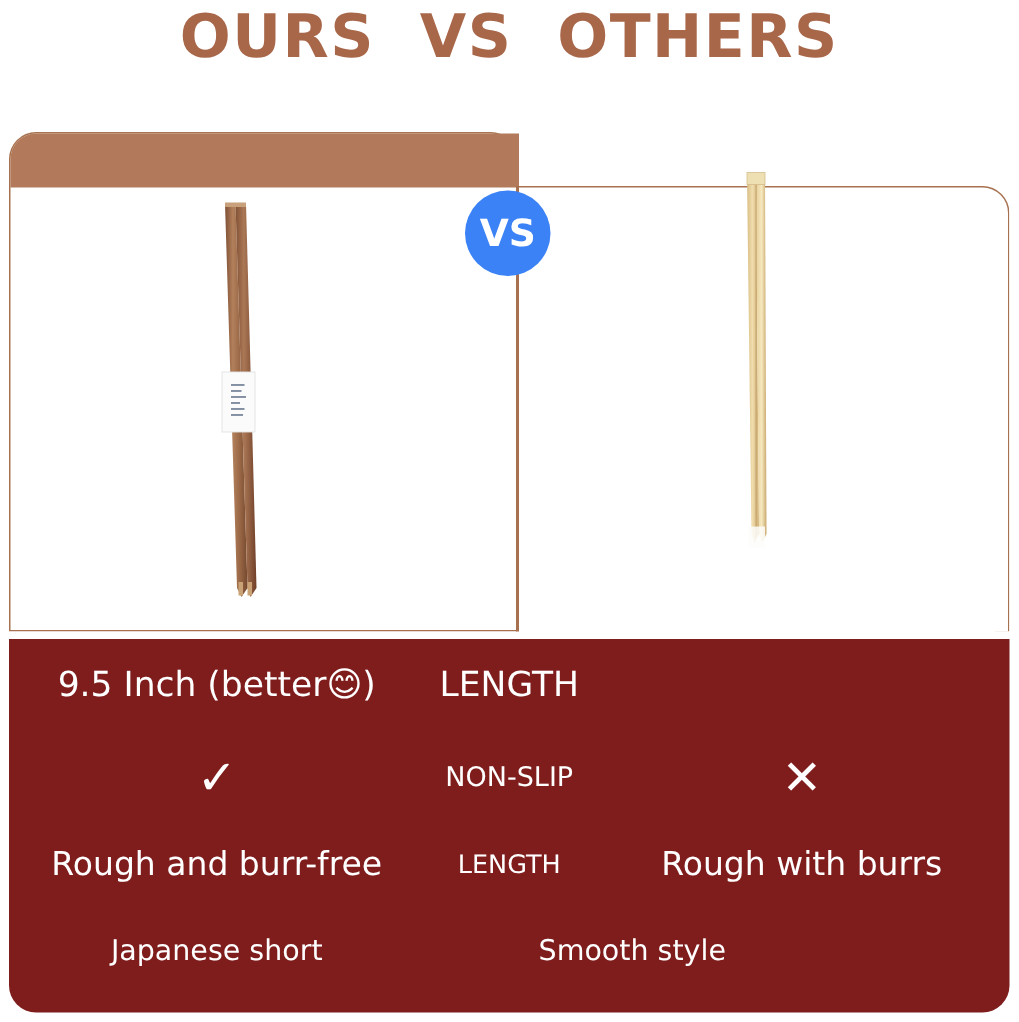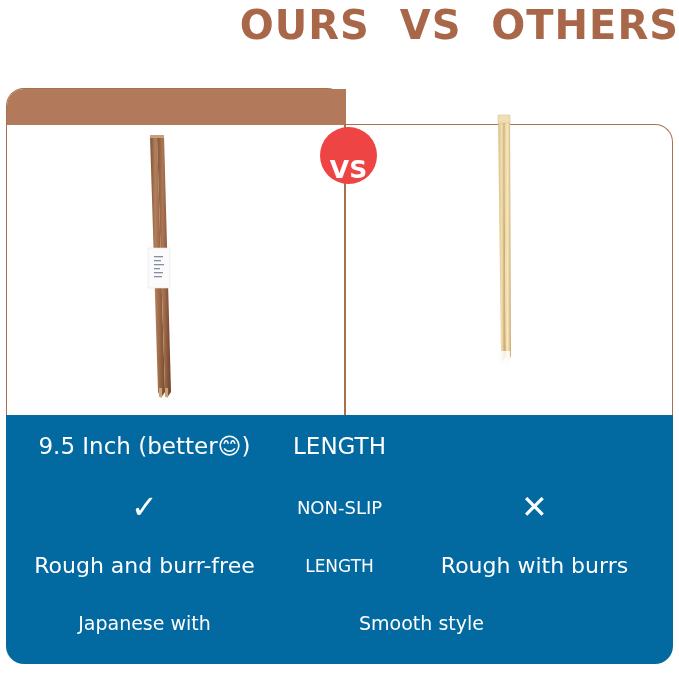--- a/index.html
+++ b/index.html
@@ -14,21 +14,21 @@
     font-family: "Liberation Sans", sans-serif;
     overflow: hidden;
   }
 
   
   #title {
     position: absolute;
     left: 0;
     top: 2px;
     width: 679px;
-    text-align: right;
+    text-align: center;
     font-size: 40px;
     font-weight: bold;
     letter-spacing: 1px;
     color: #a9674a;
     font-family: "DejaVu Sans", sans-serif;
     white-space: pre;
   }
 
   
   #card {
@@ -83,28 +83,28 @@
     left: 338px;
     top: 36px;
     width: 1.5px;
     height: 297px;
     background: #a7714f;
   }
 
   
   #vs-badge {
     position: absolute;
-    left: 314px;
+    left: 304px;
     top: 39px;
     width: 57px;
     height: 57px;
     border-radius: 50%;
-    background: #ef4444;
+    background: #3b82f6;
     display: flex;
-    align-items: flex-end;
+    align-items: center;
     justify-content: center;
     z-index: 6;
   }
   #vs-badge span {
     color: #ffffff;
     font-size: 25px;
     font-weight: bold;
     letter-spacing: 0px;
     font-family: "DejaVu Sans", sans-serif;
   }
@@ -126,24 +126,24 @@
     left: 460px;
     top: 20px;
     width: 80px;
     height: 270px;
   }
 
   
   #table {
     position: absolute;
     left: 0;
-    top: 327px;
+    top: 338px;
     width: 667px;
     height: 249px;
-    background: #0369a1;
+    background: #7f1d1d;
     border-radius: 0 0 18px 18px;
     box-sizing: border-box;
   }
   .row {
     display: flex;
     align-items: center;
     width: 100%;
   }
   .cell {
     color: #ffffff;
@@ -267,18 +267,18 @@
       <div class="cell cell-right mark">✕</div>
     </div>
 
     <div class="row" id="row-quality">
       <div class="cell cell-left">Rough and burr-free</div>
       <div class="cell cell-mid">LENGTH</div>
       <div class="cell cell-right">Rough with burrs</div>
     </div>
 
     <div class="row" id="row-style">
-      <div class="cell cell-left">Japanese with</div>
+      <div class="cell cell-left">Japanese short</div>
       <div class="cell cell-right">Smooth style</div>
     </div>
 
   </div>
 </div>
 
 </body></html>

